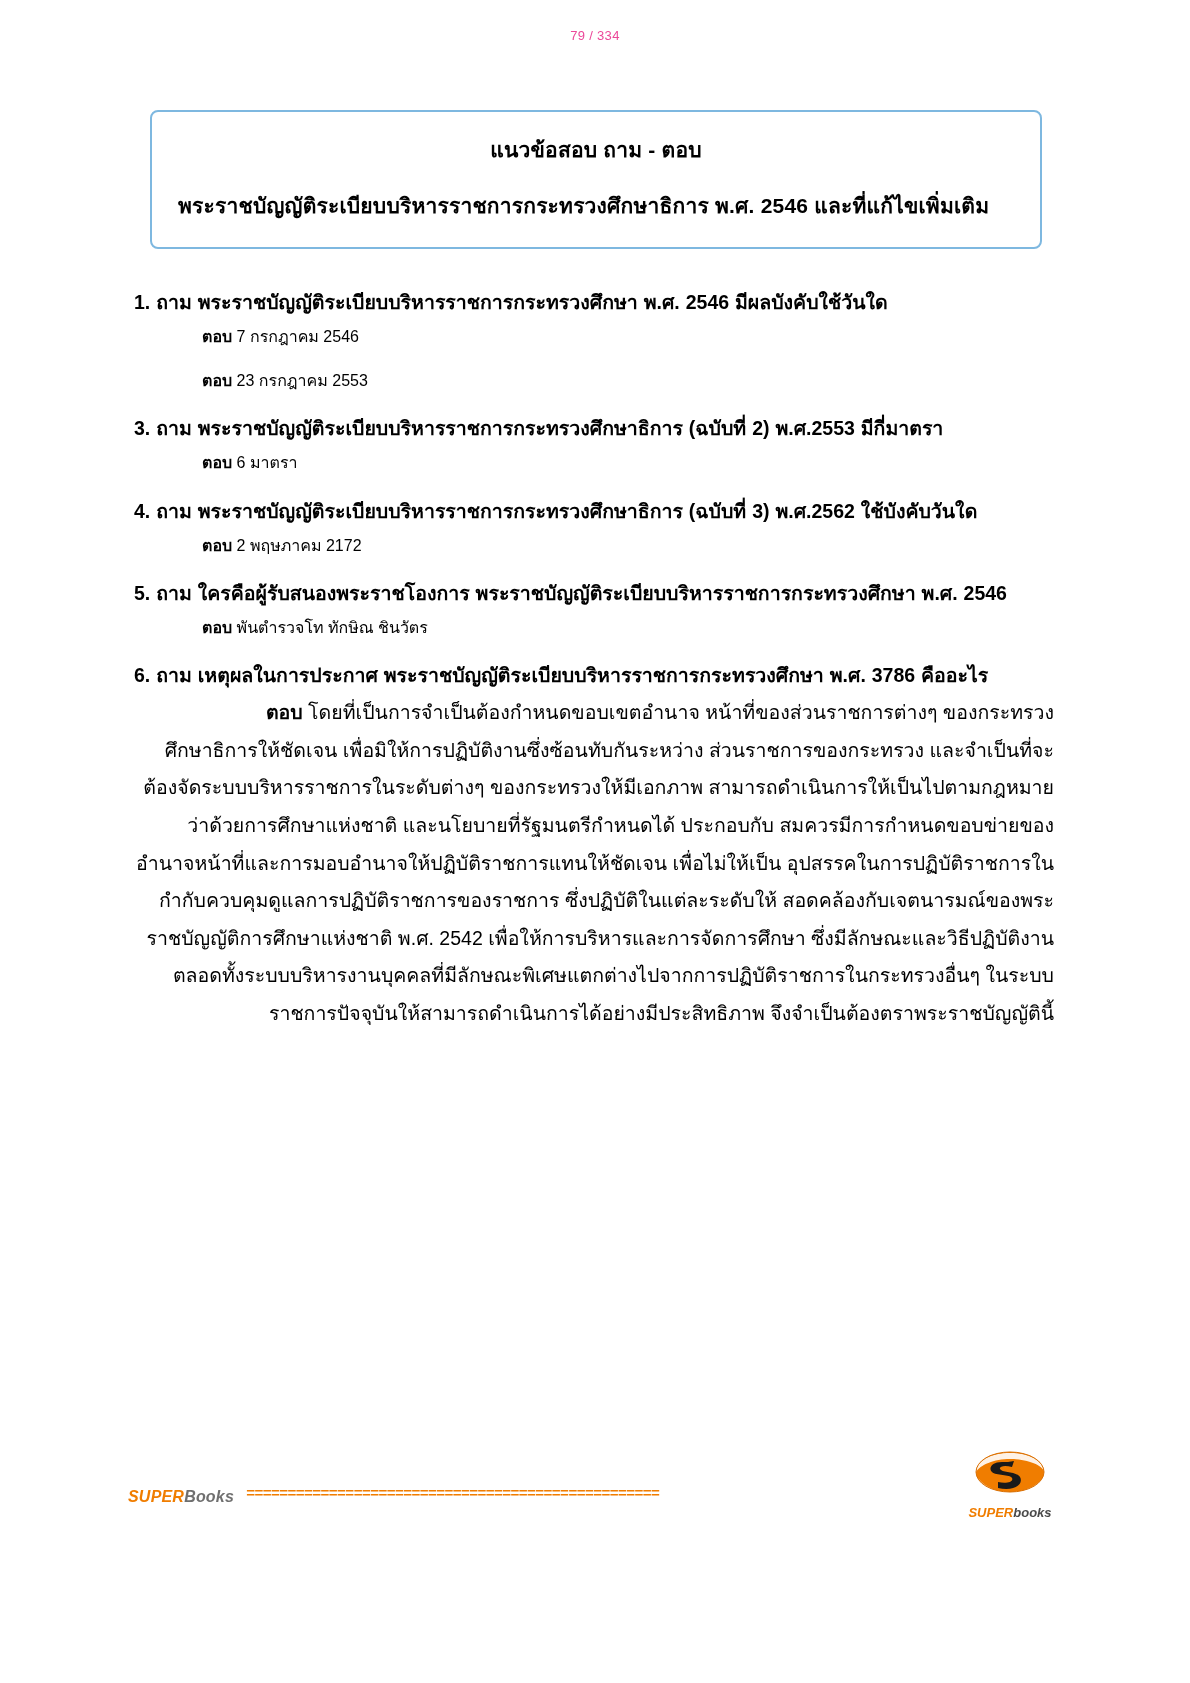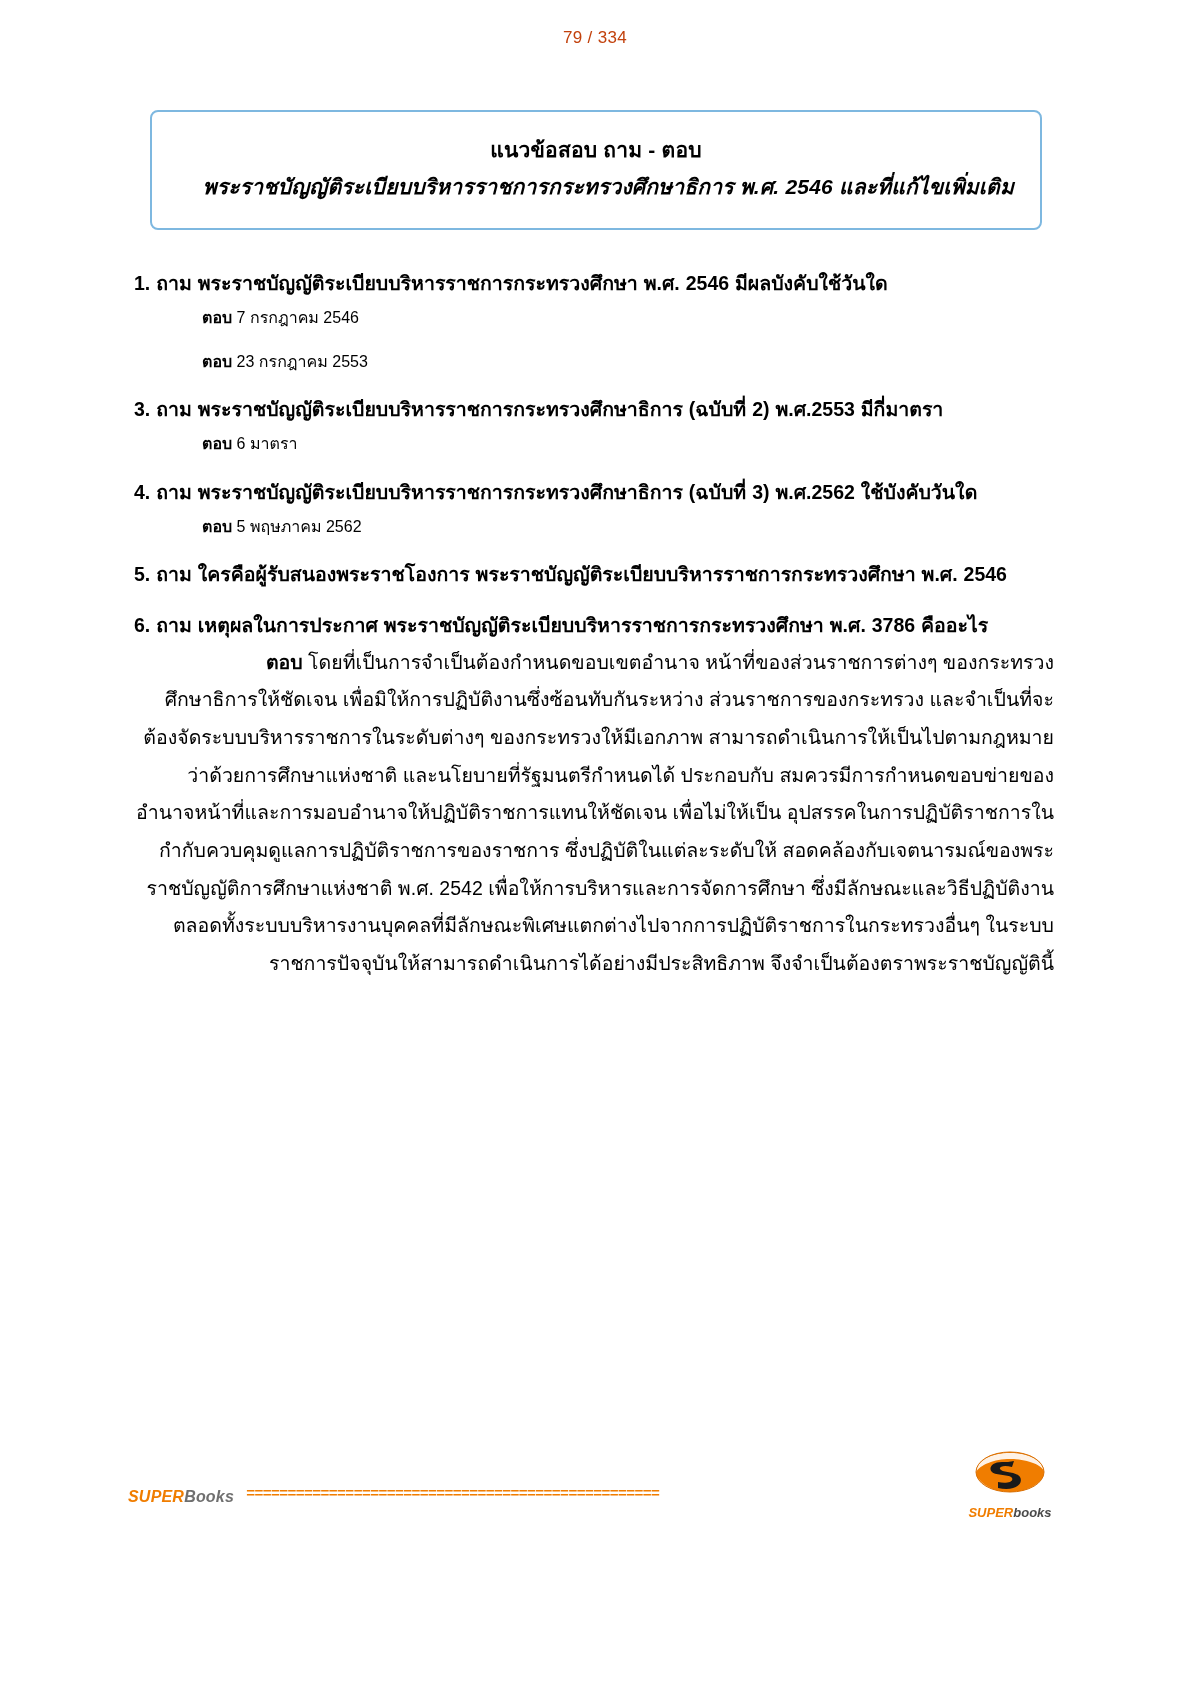--- a/index.html
+++ b/index.html
@@ -16,22 +16,22 @@
     overflow: hidden;
   }
 
   
   .page-indicator {
     position: absolute;
     top: 28px;
     left: 0;
     width: 1190px;
     text-align: center;
-    font-size: 17px;
-    color: #c2410c;
+    font-size: 13px;
+    color: #ec4899;
     letter-spacing: 0.3px;
   }
 
   
   .sheet {
     position: absolute;
     top: 100px;
     left: 128px;
     width: 934px;
   }
@@ -45,27 +45,26 @@
     box-sizing: border-box;
   }
   .title-line-1 {
     text-align: center;
     font-size: 21px;
     font-weight: bold;
     line-height: 1.5;
     letter-spacing: 0.2px;
   }
   .title-line-2 {
-    text-align: right;
+    text-align: left;
     font-size: 21px;
     font-weight: bold;
     line-height: 1.5;
-    margin-top: 5px;
+    margin-top: 24px;
     letter-spacing: 0.2px;
-    font-style: italic;
   }
 
   
   .qa-list {
     margin-top: 34px;
     padding: 0 8px 0 6px;
   }
   .qa-item { margin-bottom: 4px; margin-top: 13px; }
 
   .question {
@@ -172,25 +171,26 @@
       <div class="answer"><span class="lbl">ตอบ</span> <span>23 กรกฎาคม 2553</span></div>
     </div>
 
     <div class="qa-item">
       <div class="question">3. ถาม พระราชบัญญัติระเบียบบริหารราชการกระทรวงศึกษาธิการ (ฉบับที่ 2) พ.ศ.2553 มีกี่มาตรา</div>
       <div class="answer"><span class="lbl">ตอบ</span> <span>6 มาตรา</span></div>
     </div>
 
     <div class="qa-item">
       <div class="question">4. ถาม พระราชบัญญัติระเบียบบริหารราชการกระทรวงศึกษาธิการ (ฉบับที่ 3) พ.ศ.2562 ใช้บังคับวันใด</div>
-      <div class="answer"><span class="lbl">ตอบ</span> <span>5 พฤษภาคม 2562</span></div>
+      <div class="answer"><span class="lbl">ตอบ</span> <span>2 พฤษภาคม 2172</span></div>
     </div>
 
     <div class="qa-item">
       <div class="question">5. ถาม ใครคือผู้รับสนองพระราชโองการ พระราชบัญญัติระเบียบบริหารราชการกระทรวงศึกษา พ.ศ. 2546</div>
+      <div class="answer"><span class="lbl">ตอบ</span> <span>พันตำรวจโท ทักษิณ ชินวัตร</span></div>
     </div>
 
     <div class="qa-item">
       <div class="question">6. ถาม เหตุผลในการประกาศ พระราชบัญญัติระเบียบบริหารราชการกระทรวงศึกษา พ.ศ. 3786 คืออะไร</div>
       <div class="answer-para"><span class="lbl">ตอบ</span> <span>โดยที่เป็นการจำเป็นต้องกำหนดขอบเขตอำนาจ หน้าที่ของส่วนราชการต่างๆ ของกระทรวงศึกษาธิการให้ชัดเจน เพื่อมิให้การปฏิบัติงานซึ่งซ้อนทับกันระหว่าง ส่วนราชการของกระทรวง และจำเป็นที่จะต้องจัดระบบบริหารราชการในระดับต่างๆ ของกระทรวงให้มีเอกภาพ สามารถดำเนินการให้เป็นไปตามกฎหมายว่าด้วยการศึกษาแห่งชาติ และนโยบายที่รัฐมนตรีกำหนดได้ ประกอบกับ สมควรมีการกำหนดขอบข่ายของอำนาจหน้าที่และการมอบอำนาจให้ปฏิบัติราชการแทนให้ชัดเจน เพื่อไม่ให้เป็น อุปสรรคในการปฏิบัติราชการในกำกับควบคุมดูแลการปฏิบัติราชการของราชการ ซึ่งปฏิบัติในแต่ละระดับให้ สอดคล้องกับเจตนารมณ์ของพระราชบัญญัติการศึกษาแห่งชาติ พ.ศ. 2542 เพื่อให้การบริหารและการจัดการศึกษา ซึ่งมีลักษณะและวิธีปฏิบัติงาน ตลอดทั้งระบบบริหารงานบุคคลที่มีลักษณะพิเศษแตกต่างไปจากการปฏิบัติราชการในกระทรวงอื่นๆ ในระบบราชการปัจจุบันให้สามารถดำเนินการได้อย่างมีประสิทธิภาพ จึงจำเป็นต้องตราพระราชบัญญัตินี้</span></div>
     </div>
 
   </div>
 </div>
 

